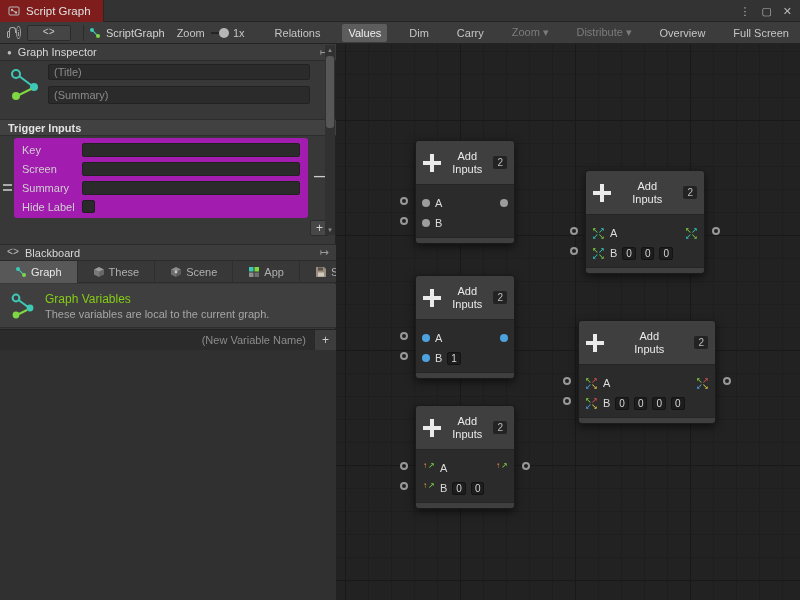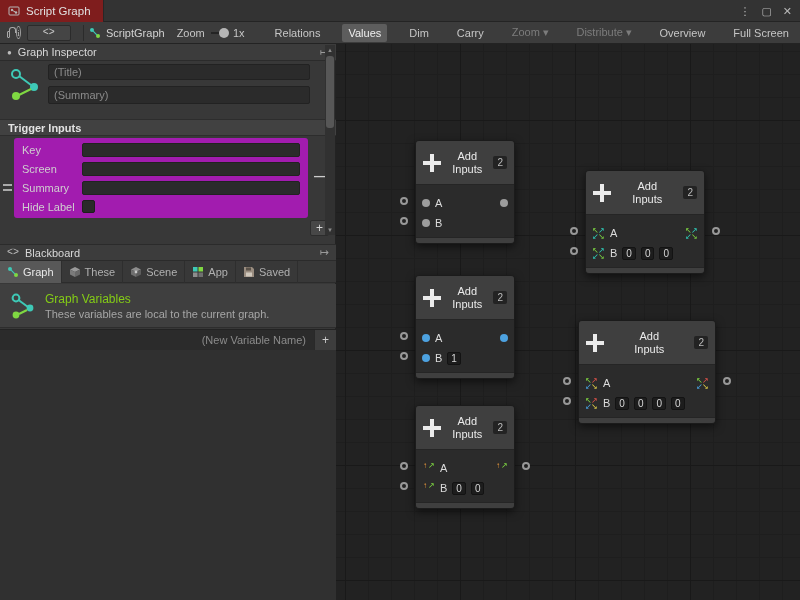--- a/index.html
+++ b/index.html
@@ -59,21 +59,21 @@
   .plusbtn { position:absolute; left:310px; top:176px; width:19px; height:16px; background:#474747;
              border:1px solid #2c2c2c; border-radius:2px; color:#d6d6d6; display:flex; align-items:center;
              justify-content:center; font-size:12px; }
   .scrollbar { position:absolute; left:325px; top:1px; width:10px; height:190px; background:#313131; }
   .scrollbar .arr { position:absolute; left:0; width:10px; height:10px; color:#8b8b8b; font-size:6px;
                     display:flex; align-items:center; justify-content:center; }
   .scrollbar .thumb { position:absolute; left:1px; top:11px; width:8px; height:72px; background:#575757; border-radius:3px; }
 
   .tabsrow { position:absolute; left:0; top:217px; width:336px; height:22px; display:flex;
              border-bottom:1px solid #2c2c2c; background:#383838; }
-  .tab { display:flex; align-items:center; gap:4px; padding:0 7px; height:22px; color:#b0b0b0;
+  .tab { display:flex; align-items:center; gap:4px; padding:0 15px; height:22px; color:#b0b0b0;
          border-right:1px solid #2e2e2e; }
   .tab.active { background:#585858; color:#e8e8e8; }
 
   .varstrip { position:absolute; left:0; top:240px; width:336px; height:44px; background:#3f3f3f;
               border-bottom:1px solid #2d2d2d; display:flex; align-items:center; gap:9px; padding:0 10px; }
   .varstrip .t1 { color:#84cc16; font-size:12px; }
   .varstrip .t2 { color:#a6a6a6; font-size:11px; margin-top:2px; }
   .newvar { position:absolute; left:0; top:285px; width:336px; height:21px; background:#2b2b2b;
             border-top:1px solid #232323; display:flex; align-items:stretch; }
   .newvar input { flex:1; background:transparent; border:none; outline:none; color:#8b8b8b; text-align:right;

